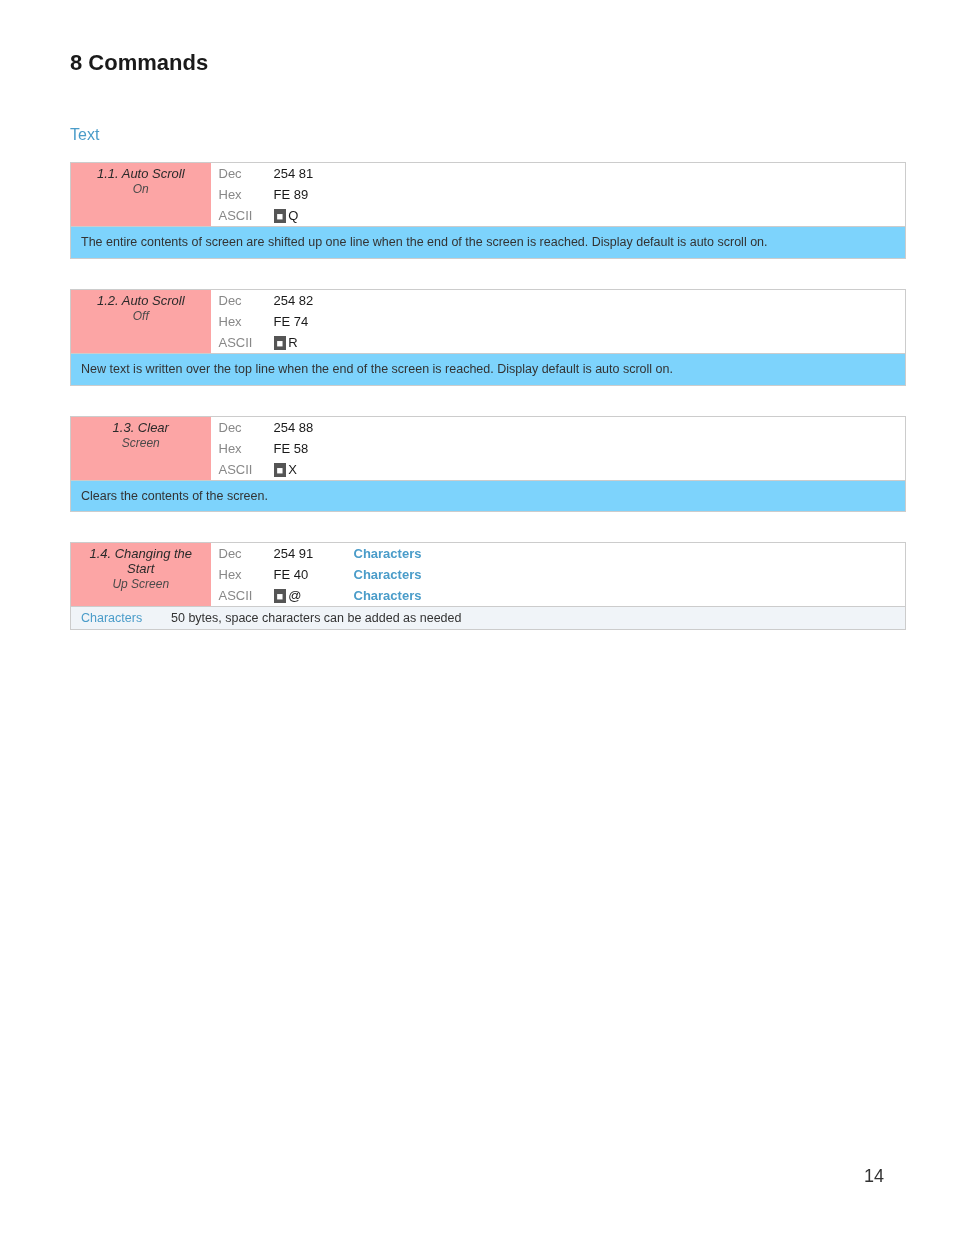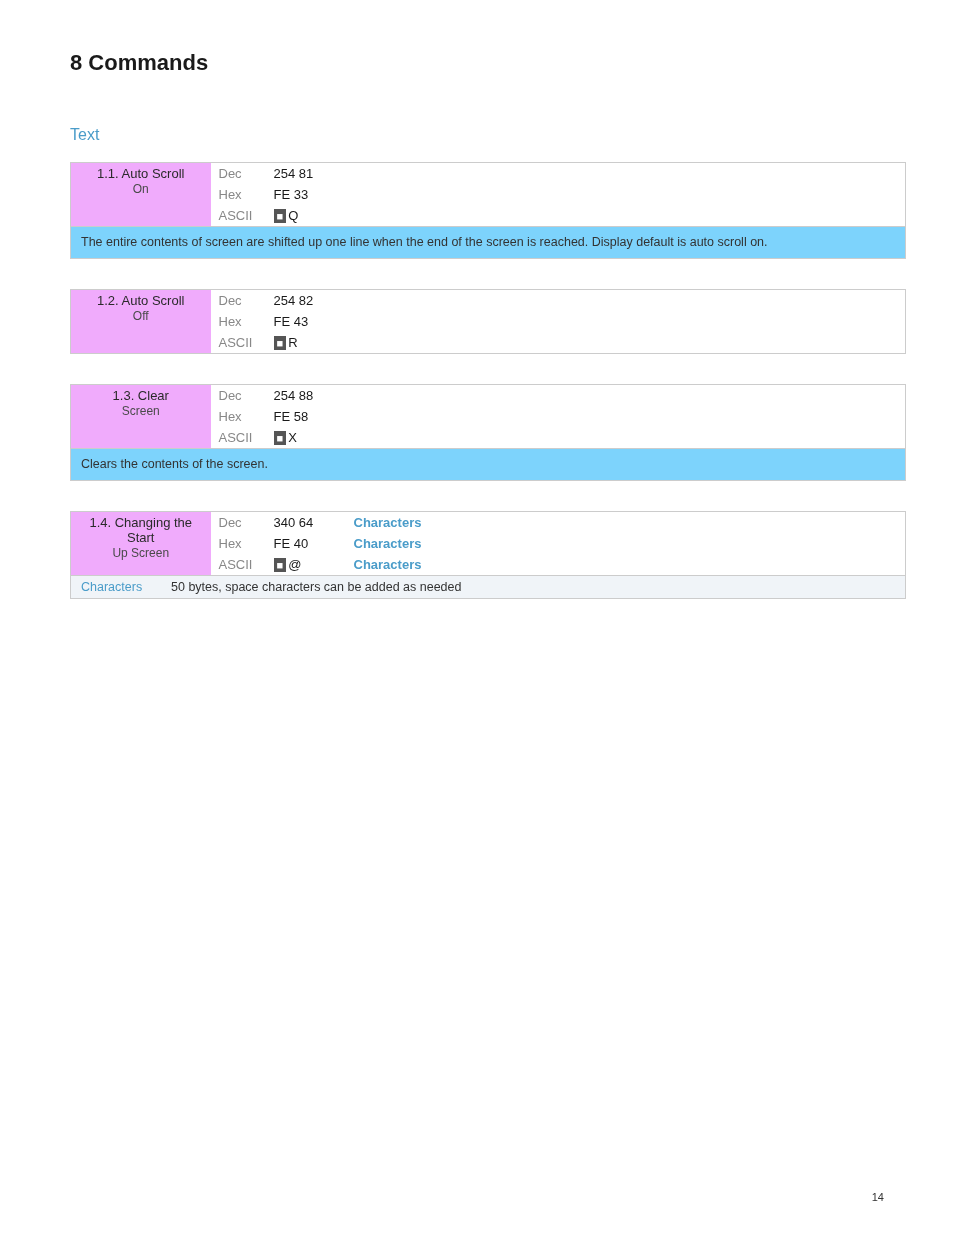--- a/index.html
+++ b/index.html
@@ -35,26 +35,27 @@
       border-collapse: collapse;
       border: 1px solid #ccc;
       margin-bottom: 0;
     }
     .command-table td {
       padding: 3px 8px;
       vertical-align: top;
       font-size: 13px;
     }
     .cmd-name-cell {
-      background-color: #f0abfc;
+      background-color: #fca5a5;
       color: #2a2a2a;
       font-size: 12px;
       text-align: center;
       width: 140px;
       padding: 4px 8px;
+      font-style: italic;
     }
     .cmd-label {
       color: #4a4a4a;
       font-size: 12px;
     }
     .label-cell {
       color: #888;
       font-size: 12px;
       width: 55px;
     }
@@ -100,23 +101,23 @@
     .ascii-symbol {
       display: inline-block;
       background: #555;
       color: #fff;
       font-size: 11px;
       padding: 1px 3px;
       margin-right: 2px;
     }
     .page-number {
       position: absolute;
-      bottom: 32px;
+      bottom: 48px;
       right: 70px;
-      font-size: 11px;
+      font-size: 18px;
       color: #333;
       text-align: center;
     }
     .spacer { height: 20px; }
   </style>
 </head>
 <body>
 <div class="page">
 
   <h1 class="main-title">8 Commands</h1>
@@ -132,21 +133,21 @@
         <td class="cmd-name-cell" rowspan="3">
           <span>1.1. Auto Scroll</span><br>
           <span class="cmd-label">On</span>
         </td>
         <td class="label-cell">Dec</td>
         <td class="value-cell">254 81</td>
         <td></td>
       </tr>
       <tr>
         <td class="label-cell">Hex</td>
-        <td class="value-cell">FE 33</td>
+        <td class="value-cell">FE 89</td>
         <td></td>
       </tr>
       <tr>
         <td class="label-cell">ASCII</td>
         <td class="value-cell">
           <span class="ascii-symbol">■</span><span>Q</span>
         </td>
         <td></td>
       </tr>
     </tbody>
@@ -161,32 +162,33 @@
         <td class="cmd-name-cell" rowspan="3">
           <span>1.2. Auto Scroll</span><br>
           <span class="cmd-label">Off</span>
         </td>
         <td class="label-cell">Dec</td>
         <td class="value-cell">254 82</td>
         <td></td>
       </tr>
       <tr>
         <td class="label-cell">Hex</td>
-        <td class="value-cell">FE 43</td>
+        <td class="value-cell">FE 74</td>
         <td></td>
       </tr>
       <tr>
         <td class="label-cell">ASCII</td>
         <td class="value-cell">
           <span class="ascii-symbol">■</span><span>R</span>
         </td>
         <td></td>
       </tr>
     </tbody>
       </table>
+    <div class="desc-row">New text is written over the top line when the end of the screen is reached.  Display default is auto scroll on.</div>
   </div>
 
   <div class="command-block">
     <table class="command-table">
       <tbody>
           <tr>
         <td class="cmd-name-cell" rowspan="3">
           <span>1.3. Clear</span><br>
           <span class="cmd-label">Screen</span>
         </td>
@@ -213,21 +215,21 @@
 
   <div class="command-block">
     <table class="command-table">
       <tbody>
           <tr>
         <td class="cmd-name-cell" rowspan="3">
           <span>1.4. Changing the Start</span><br>
           <span class="cmd-label">Up Screen</span>
         </td>
         <td class="label-cell">Dec</td>
-        <td class="value-cell">340 64</td>
+        <td class="value-cell">254 91</td>
         <td class="extra-cell">Characters</td>
       </tr>
       <tr>
         <td class="label-cell">Hex</td>
         <td class="value-cell">FE 40</td>
         <td class="extra-cell">Characters</td>
       </tr>
       <tr>
         <td class="label-cell">ASCII</td>
         <td class="value-cell">

